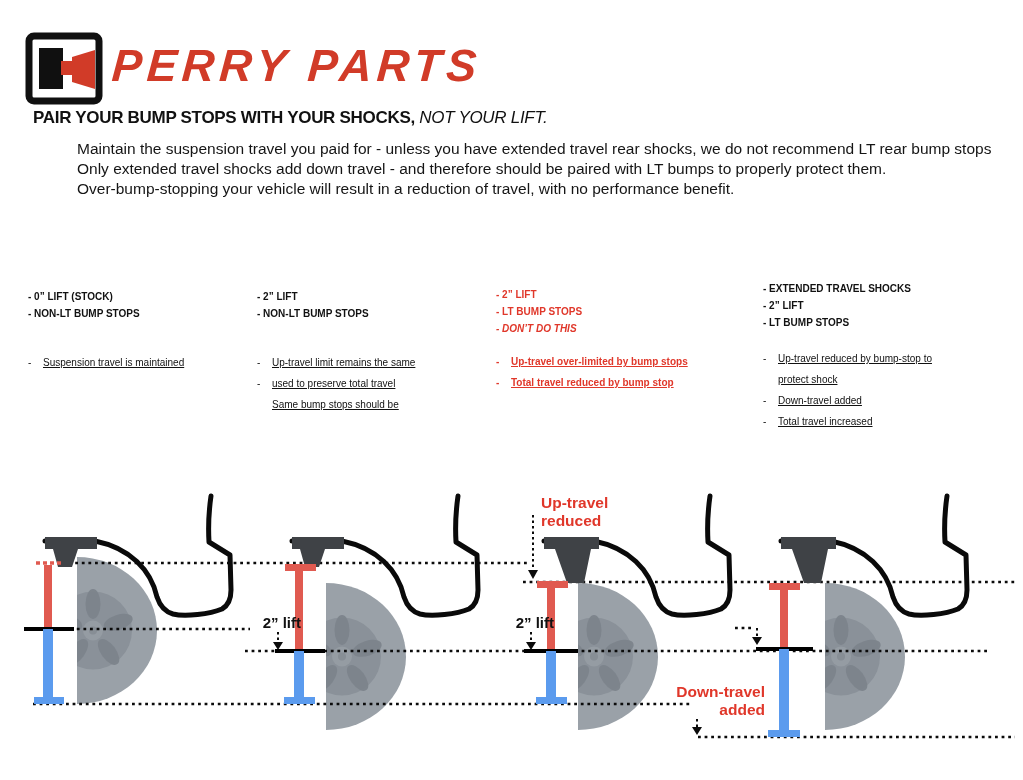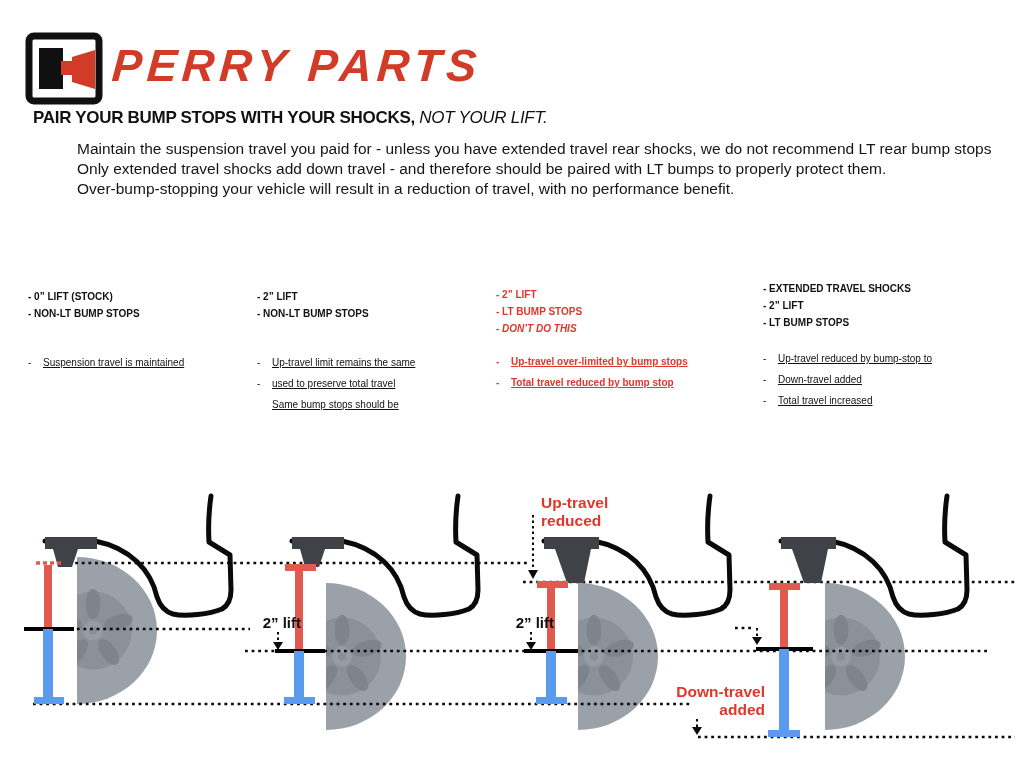--- a/index.html
+++ b/index.html
@@ -123,20 +123,21 @@
     <div class="hdr">
       <div>- EXTENDED TRAVEL SHOCKS</div>
       <div>- 2” LIFT</div>
       <div>- LT BUMP STOPS</div>
     </div>
     <div class="bullets">
       <div class="bullet">
           <span class="dash">-</span>
           <span>
             <span class="bline">Up-travel reduced by bump-stop to</span>
+            <span class="bline">protect shock</span>
           </span>
         </div>
       <div class="bullet">
           <span class="dash">-</span>
           <span>
             <span class="bline">Down-travel added</span>
           </span>
         </div>
       <div class="bullet">
           <span class="dash">-</span>

